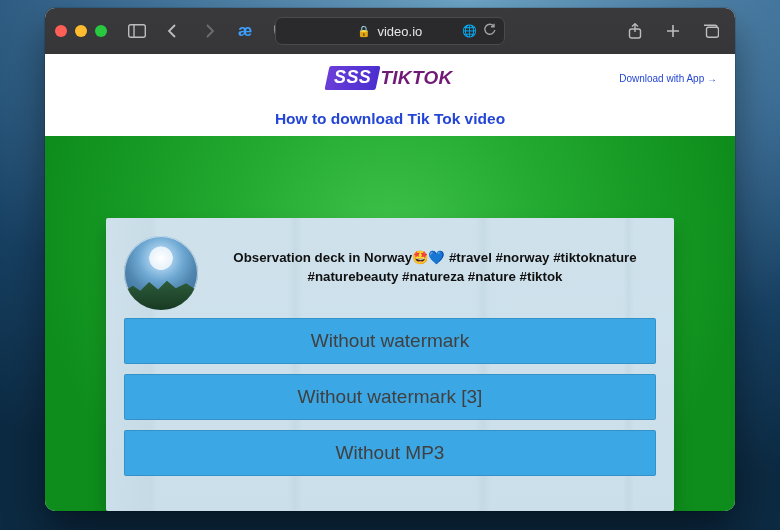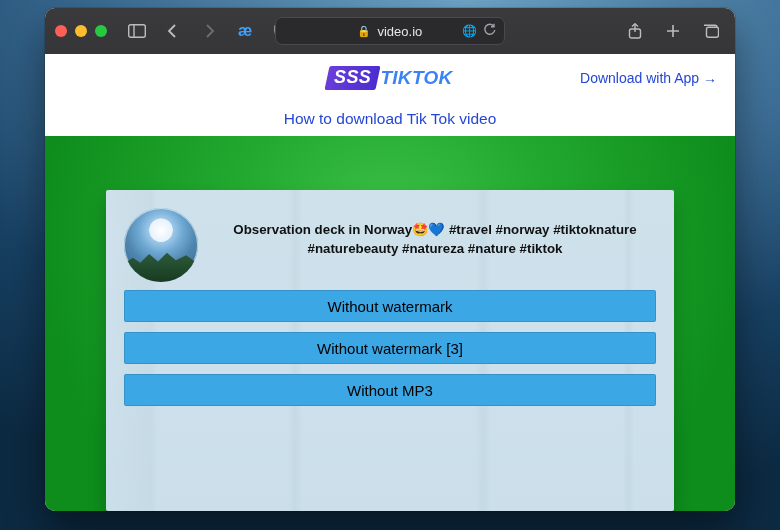--- a/index.html
+++ b/index.html
@@ -59,29 +59,30 @@
   .brand { display:flex; align-items:center; gap:0; font-weight:800; font-size:19px; letter-spacing:0.3px; }
   .brand .badge {
     background: linear-gradient(90deg,#6a3dd8,#4b2ed0);
     color:#fff; padding:1px 7px 2px 7px;
     transform: skewX(-12deg);
     font-weight:900; font-style:italic; font-size:18px;
     border-radius:2px;
     margin-right:2px;
   }
   .brand .badge span{ transform:skewX(12deg); display:inline-block; }
-  .brand .tiktok { color:#3b82f6; font-weight:900; font-style:italic;}
+  .brand .tiktok { color:#701a75; font-weight:900; font-style:italic;}
   .dlapp {
     position:absolute; right:18px; top:50%; transform:translateY(-50%);
-    color:#2446d6; font-size:14px; font-weight:500;text-align:center;
+    color:#2446d6; font-size:10px; font-weight:500;text-align:center;
   }
   .navlinks {
     height:34px; display:flex; gap:34px; align-items:center; justify-content:center;
     font-size:15.5px; color:#2446d6;
     background:#fff;
+    font-weight:bold;
   }
   
   .hero {
     flex:1;
     background: radial-gradient(circle at 50% 28%, #3fc24a 0%, #22a82f 38%, #0e8d1c 80%);
     display:flex; justify-content:center;
     padding-top:54px;
   }
   .card {
     width: 568px;
@@ -90,20 +91,21 @@
       linear-gradient(90deg,
         rgba(180,200,210,0.0) 0%, rgba(160,182,192,0.25) 8%, rgba(160,182,192,0.0) 9%,
         rgba(160,182,192,0.0) 32%, rgba(160,182,192,0.3) 33.3%, rgba(160,182,192,0.0) 34.6%,
         rgba(160,182,192,0.0) 65%, rgba(160,182,192,0.3) 66.4%, rgba(160,182,192,0.0) 67.8%,
         rgba(160,182,192,0.0) 91%, rgba(160,182,192,0.3) 92%, rgba(160,182,192,0.0) 93%
       ),
       linear-gradient(#d7e6ee,#cfe0ea);
     border-radius:2px;
     box-shadow: 0 10px 18px rgba(0,0,0,0.22);
     padding: 18px 18px 20px 18px;
+    margin-top: 28px;
   }
   .head {
     display:flex; align-items:flex-start; gap:16px;
     margin-bottom: 6px;
   }
   .avatar {
     width:74px; height:74px; border-radius:50%;
     background:
       radial-gradient(circle at 50% 30%, #ffffff 0%, #e7f2fb 18%, #9dc8e9 19%, #6ea8d2 35%, #4f86af 55%, #2e5e84 100%),
       linear-gradient(#4f86af,#2e5e84);
@@ -115,24 +117,24 @@
     content:""; position:absolute; left:0; right:0; bottom:0; height:42%;
     background: linear-gradient(180deg,#2f5d3c 0%, #173a22 100%);
     clip-path: polygon(0% 40%, 12% 22%, 22% 38%, 34% 10%, 46% 34%, 58% 6%, 70% 30%, 84% 14%, 100% 40%, 100% 100%, 0% 100%);
   }
   .title {
     flex:1; text-align:center; font-weight:800; font-size:13.3px; color:#111;
     line-height:1.45; padding-top:12px;
   }
   .btns { display:flex; flex-direction:column; gap:10px; margin-top:8px;}
   .dlbtn {
-    height:32px; background:#3ca7e5;
+    height:46px; background:#3ca7e5;
     border:1px solid rgba(0,0,0,0.12);
     display:flex; align-items:center; justify-content:center;
-    font-size:15px; color:#000000; font-weight:500;
+    font-size:19px; color:#404040; font-weight:500;
     border-radius:2px;
   }
 </style>
 </head>
 <body>
 
 <div class="desktop">
   <div class="window">
 
     <div class="toolbar">

